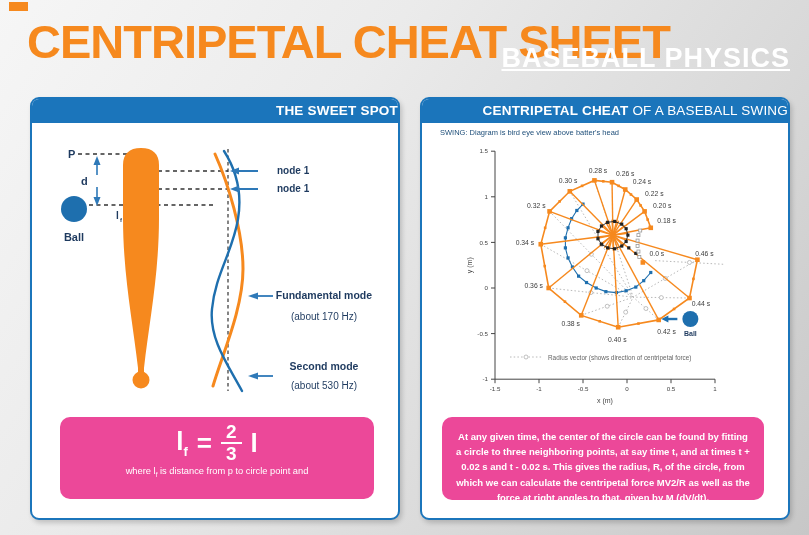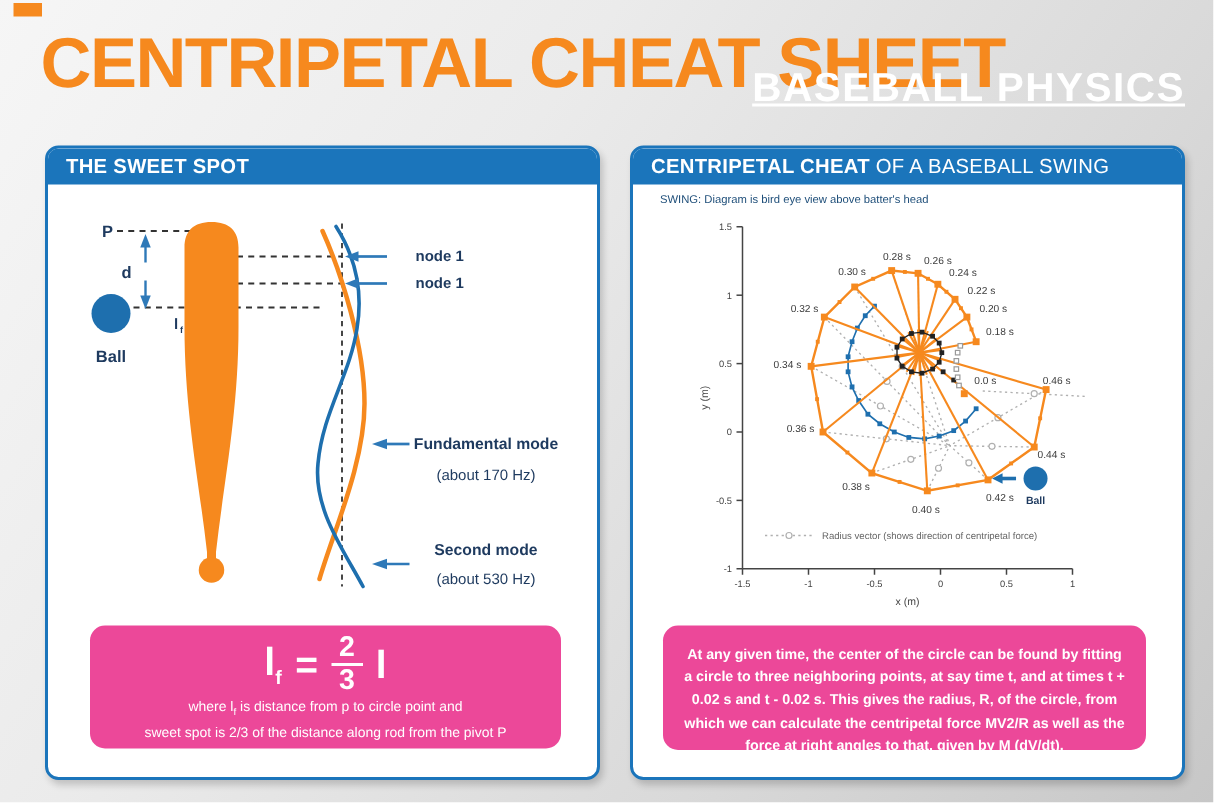--- a/index.html
+++ b/index.html
@@ -11,21 +11,21 @@
               letter-spacing:-1px;color:#f6891e;white-space:nowrap;line-height:47px;}
   .te-bar{position:absolute;left:695px;top:29px;width:114px;height:33px;background:#f6891e;}
   .subtitle{position:absolute;right:19px;top:43px;font-size:27px;font-weight:bold;
             color:#ffffff;letter-spacing:1px;white-space:nowrap;text-decoration:underline;}
   .panel{position:absolute;top:97px;width:370px;height:423px;background:#ffffff;
          border:2px solid #1b75bb;border-radius:9px;box-sizing:border-box;
          box-shadow:2px 3px 5px rgba(0,0,0,0.18);overflow:hidden;}
   #panel-left{left:30px;}
   #panel-right{left:420px;}
   .panel-header{height:24px;background:#1b75bb;color:#fff;font-weight:bold;
-                font-size:13.5px;line-height:24px;padding-left:12px;letter-spacing:0.2px;}
+                font-size:13.5px;line-height:24px;padding-left:12px;letter-spacing:0.2px;text-align:right;}
   .panel-header .light{font-weight:normal;}
   .panel-svg{position:absolute;left:0;top:24px;}
   .note-line{position:absolute;left:18px;top:29px;font-size:7.5px;color:#1e4e79;}
   .orange-box{position:absolute;background:#ec4899;border-radius:10px;color:#fff;text-align:center;}
   #formula-box{left:28px;top:318px;width:314px;height:82px;}
   .formula-row{display:flex;justify-content:center;align-items:center;gap:9px;
                height:44px;margin-top:4px;font-weight:bold;font-size:26px;}
   .formula-row sub{font-size:13px;}
   .frac{display:inline-block;text-align:center;font-size:19px;line-height:1.05;vertical-align:middle;}
   .frac .num{border-bottom:2.5px solid #fff;padding:0 5px;display:block;}
@@ -105,21 +105,20 @@
         <span><span>l</span><sub>f</sub></span>
         <span>=</span>
         <span class="frac">
           <span class="num">2</span>
           <span class="den">3</span>
         </span>
         <span>l</span>
       </div>
       <div class="formula-caption">
         <div><span>where l</span><sub>f</sub><span> is distance from p to circle point and</span></div>
-        <div>sweet spot is 2/3 of the distance along rod from the pivot P</div>
       </div>
     </div>
   </div>
 
   <div class="panel" id="panel-right">
     <div class="panel-header">
       <span>CENTRIPETAL CHEAT</span><span class="light"> OF A BASEBALL SWING</span>
     </div>
 
     <div class="note-line">SWING: Diagram is bird eye view above batter's head</div>

